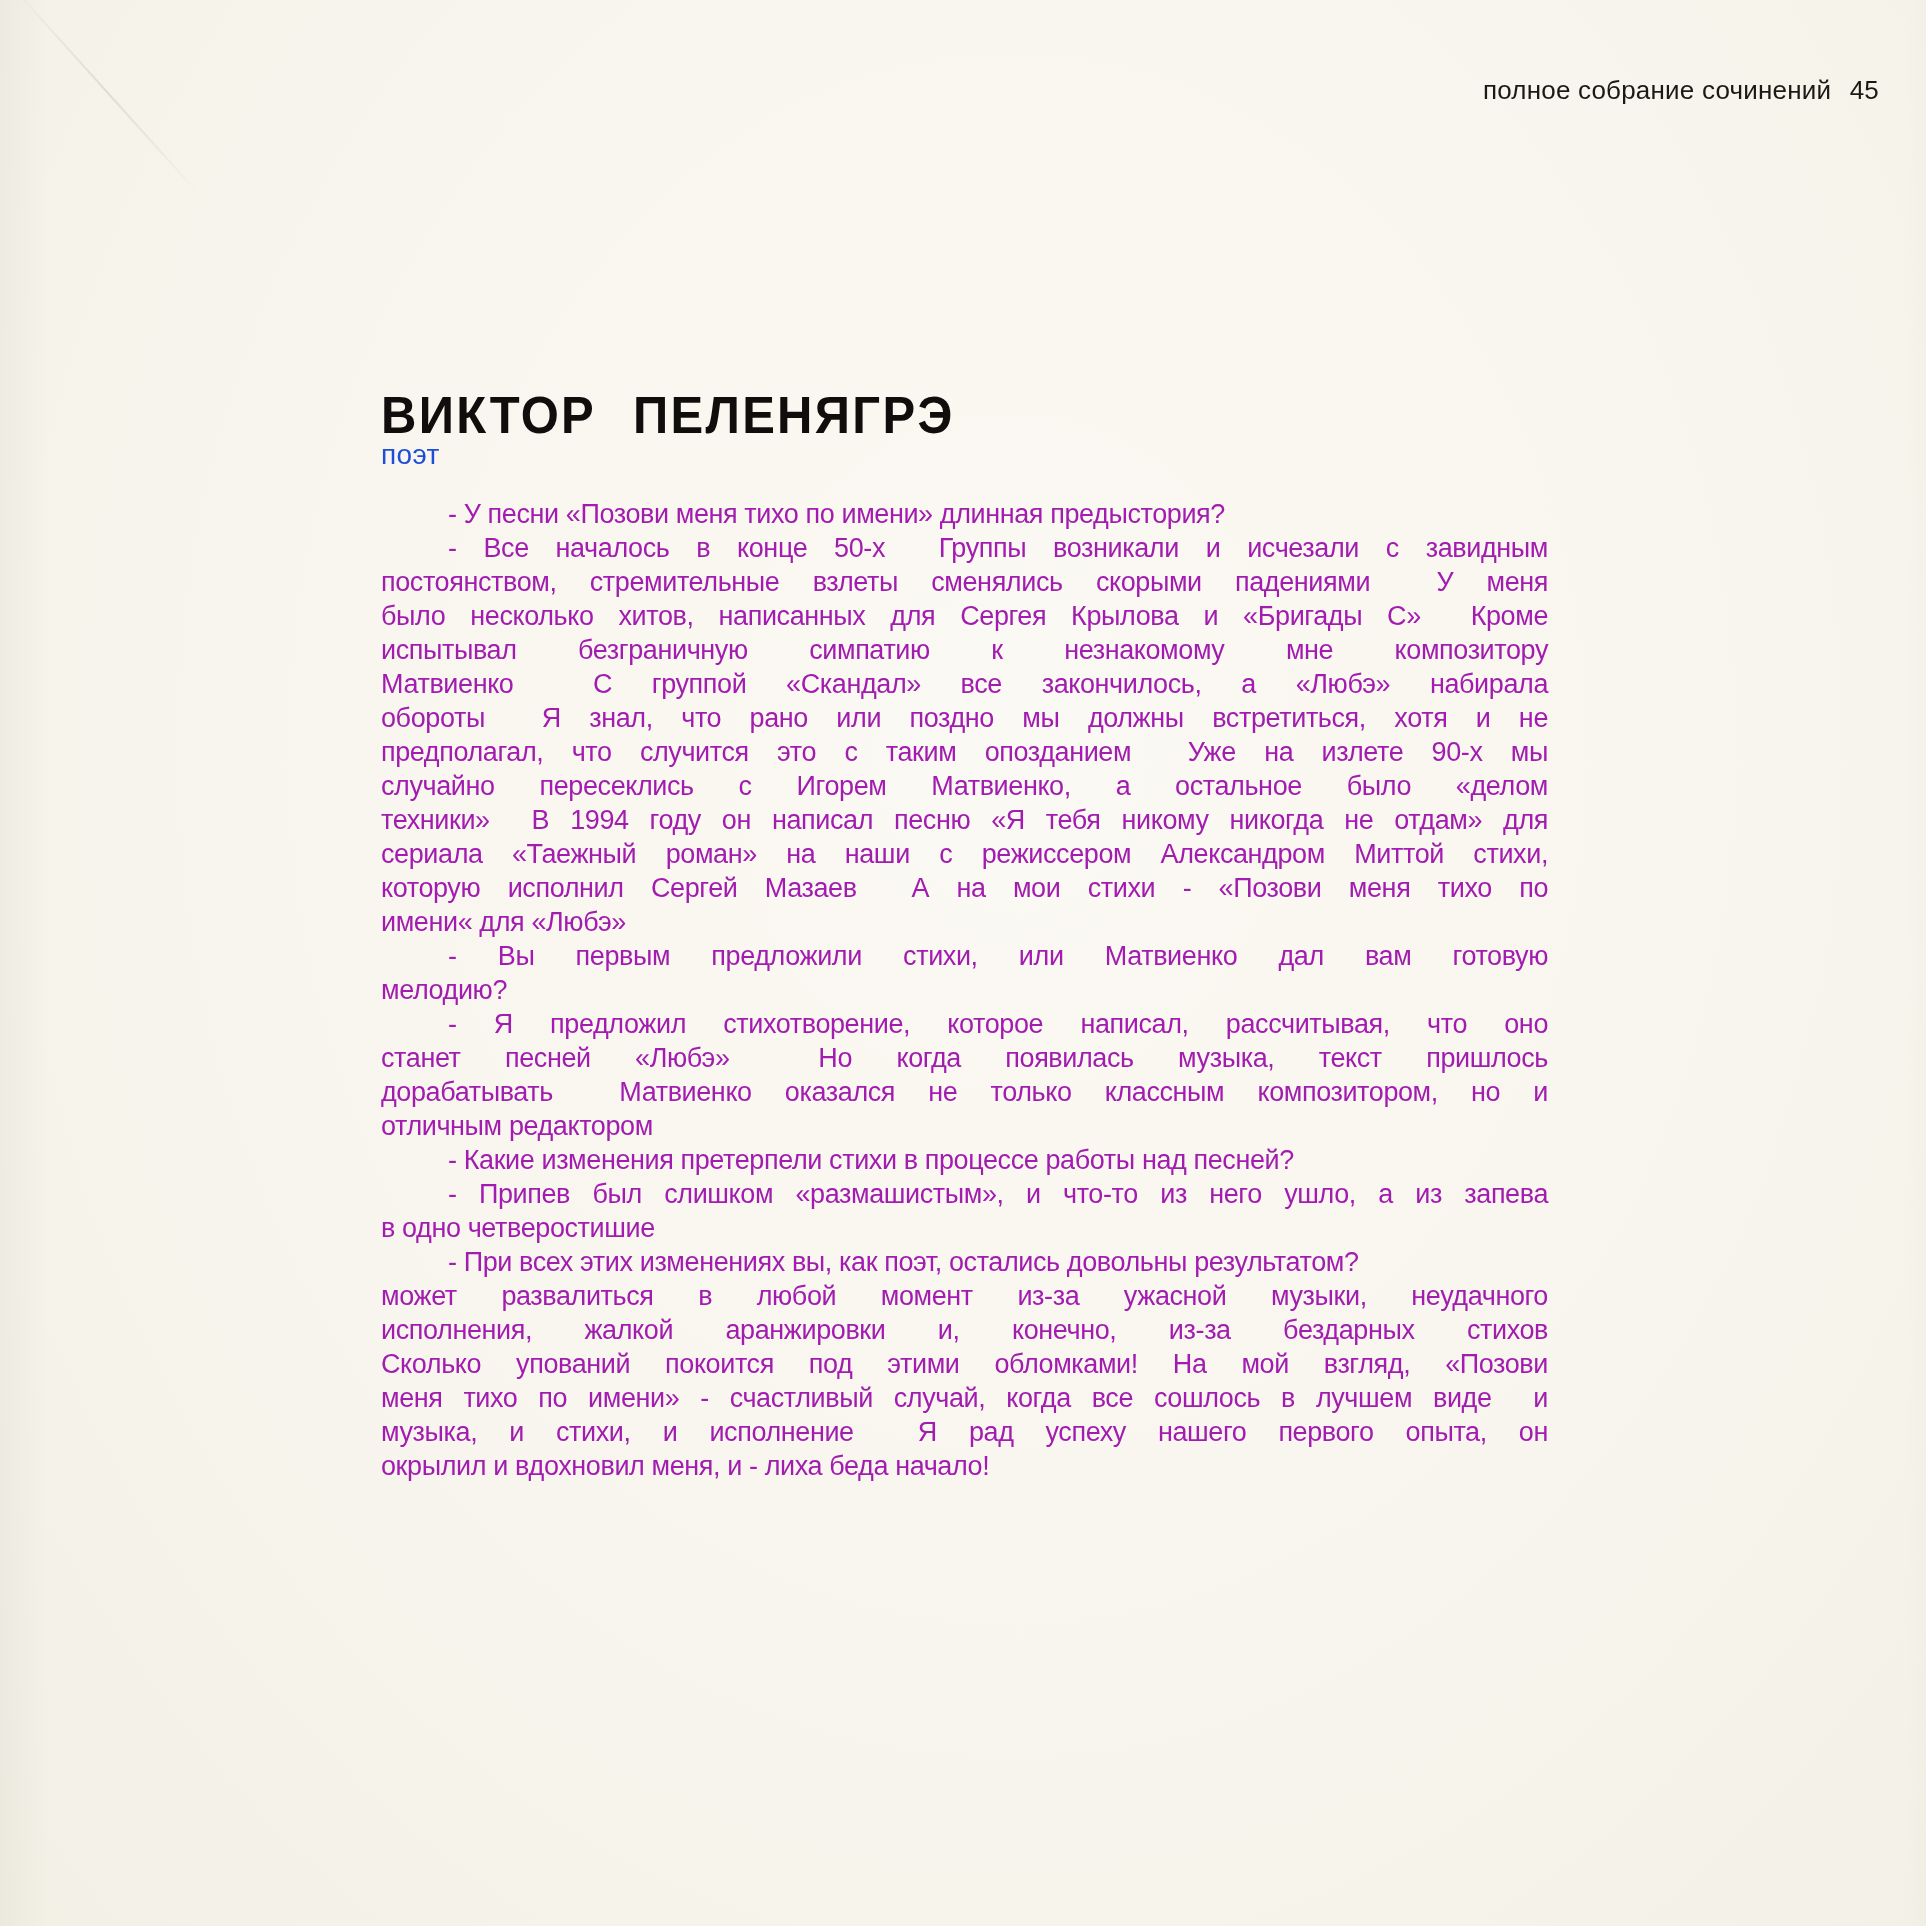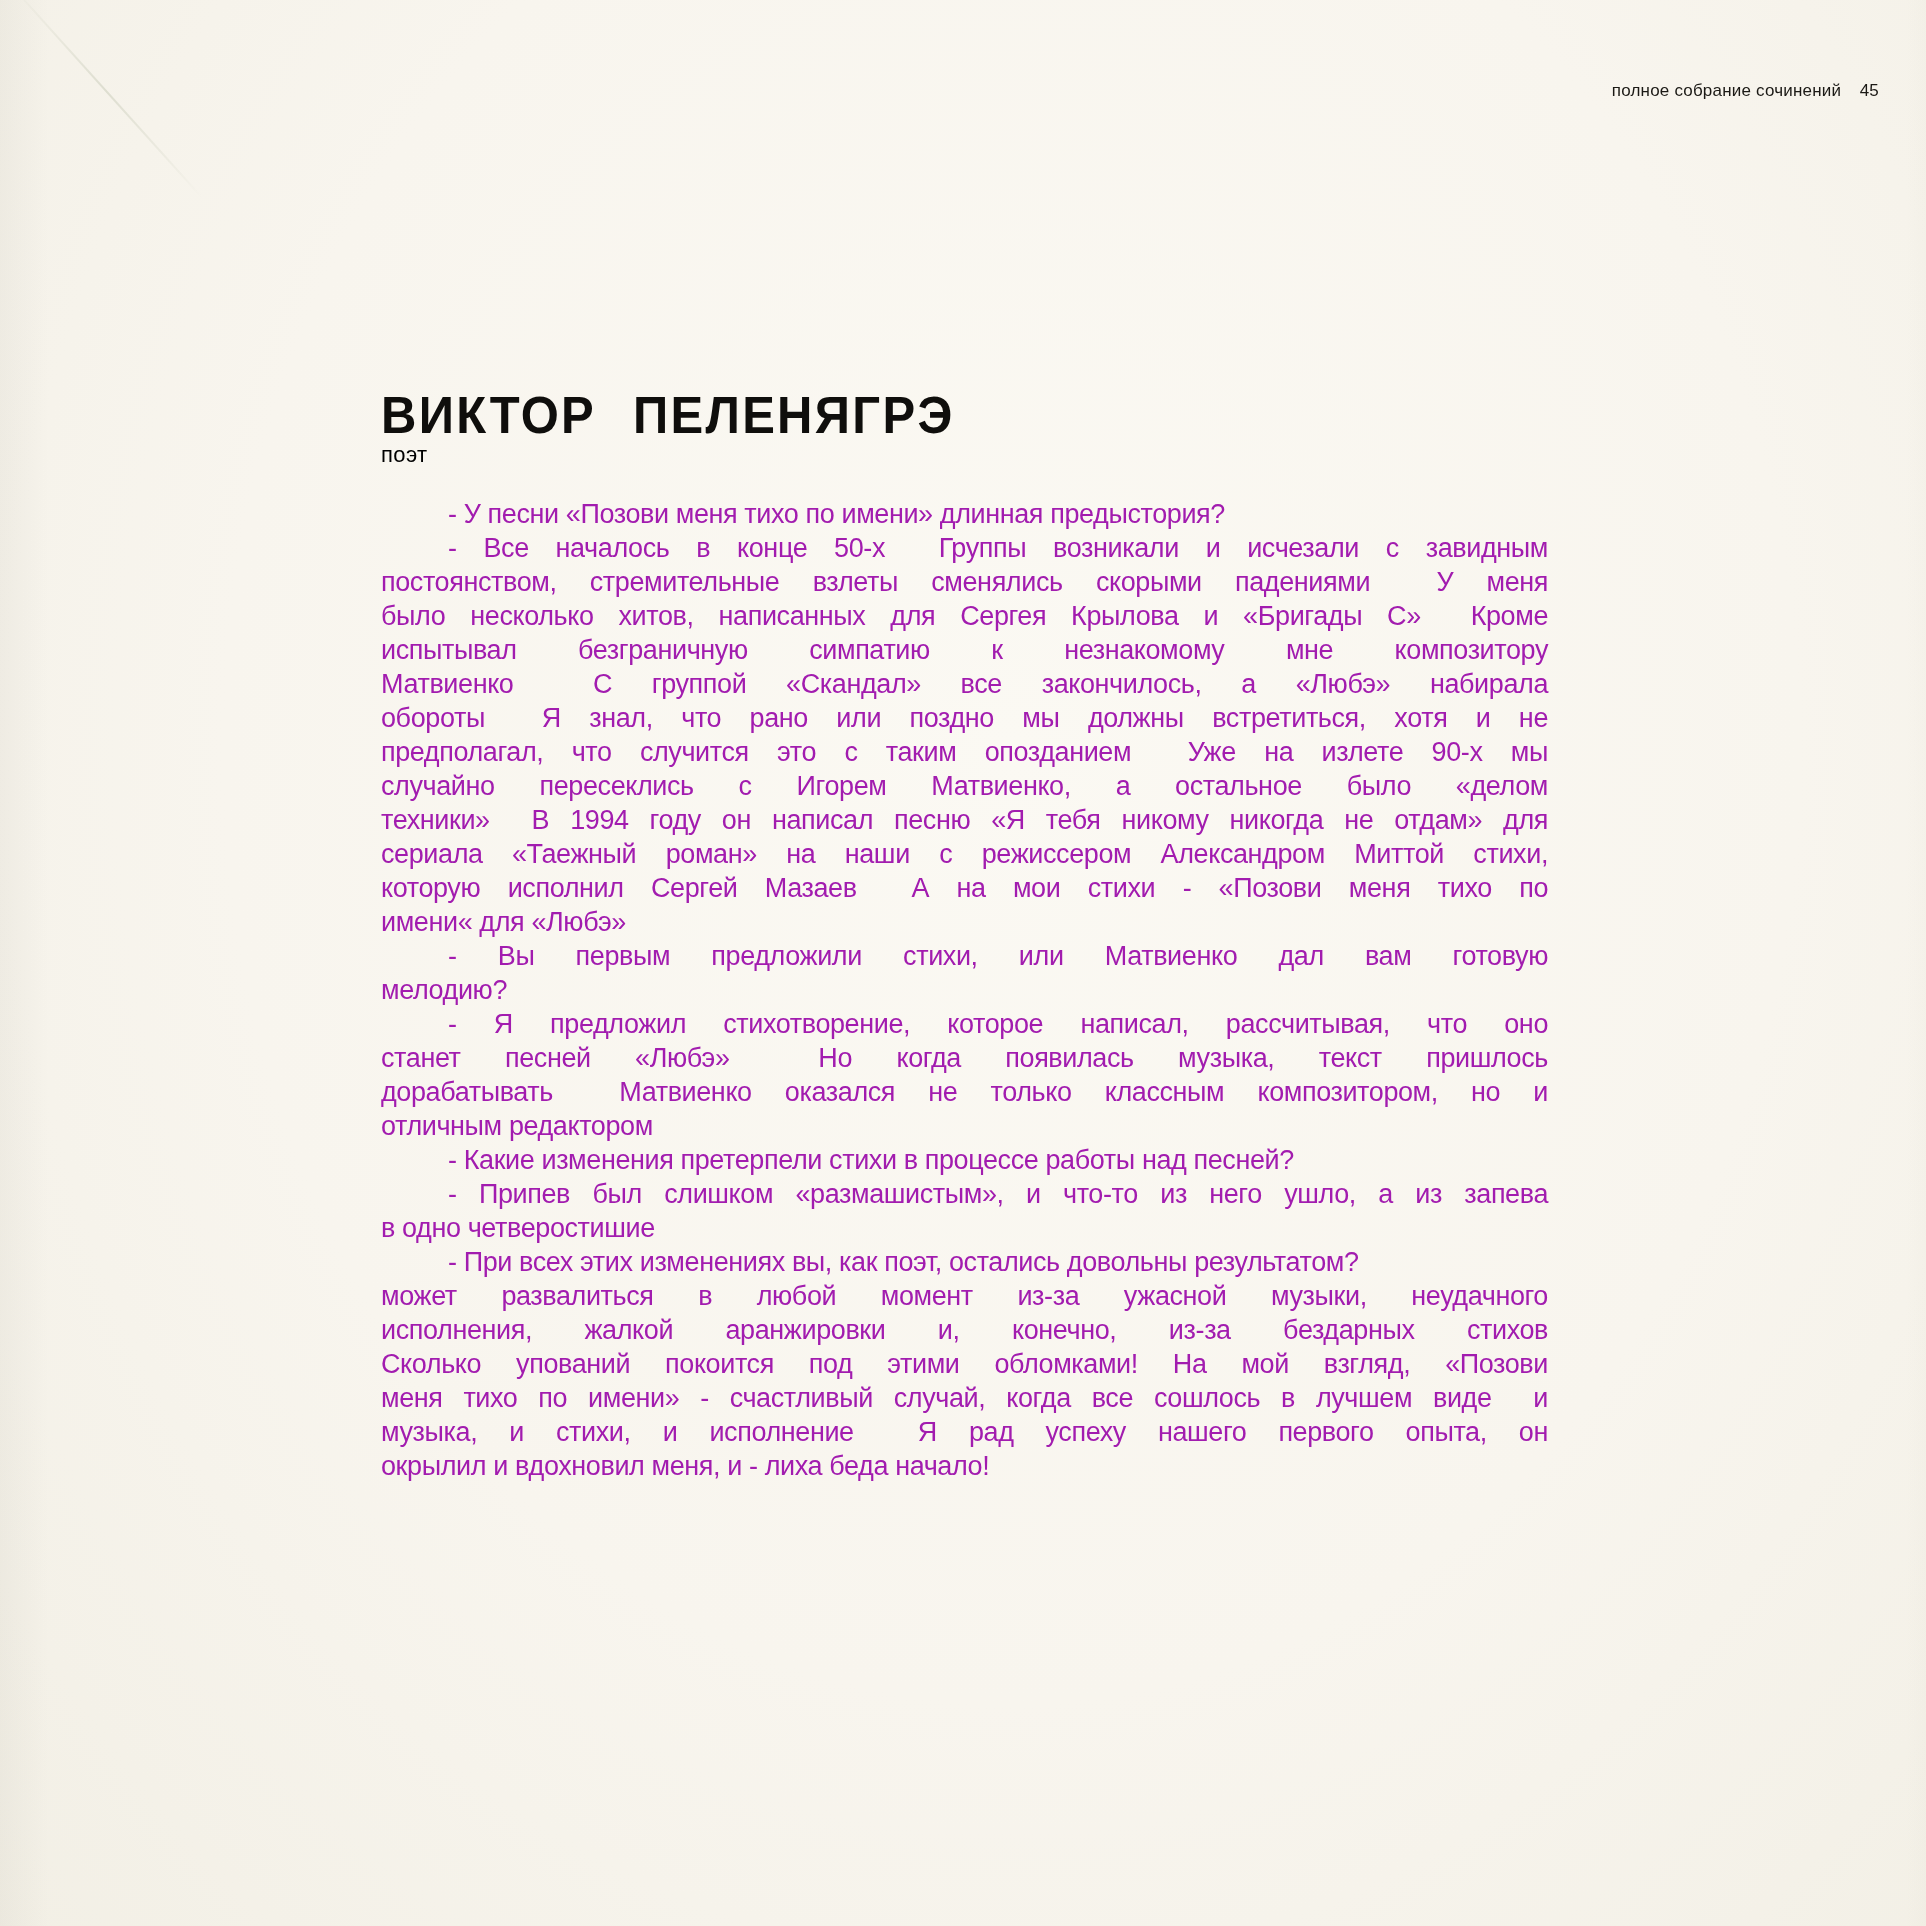--- a/index.html
+++ b/index.html
@@ -29,21 +29,21 @@
     width: 285px;
     height: 1.5px;
     background: linear-gradient(90deg, rgba(150,160,130,0.0), rgba(150,160,130,0.25), rgba(150,160,130,0.0));
     transform: rotate(48deg);
     transform-origin: left top;
   }
   .running-header {
     position: absolute;
     top: 79px;
     right: 66px;
-    font-size: 17px;
+    font-size: 26px;
     line-height: 23px;
     color: #1b1915;
     letter-spacing: 0.2px;
     white-space: nowrap;
   }
   .running-header .pagenum {
     margin-left: 18.5px;
   }
   .article-title {
     position: absolute;
@@ -57,23 +57,23 @@
     letter-spacing: 2.3px;
     word-spacing: 21px;
     transform: scaleY(1.04);
     transform-origin: left top;
     white-space: nowrap;
   }
   .article-subtitle {
     position: absolute;
     left: 381px;
     top: 442px;
-    font-size: 22px;
+    font-size: 28px;
     line-height: 25.4px;
-    color: #000000;
+    color: #1d4ed8;
     letter-spacing: 0.4px;
   }
   .body-text {
     position: absolute;
     left: 381px;
     top: 497px;
     width: 1167px;
     font-size: 27px;
     line-height: 34px;
     color: #a21caf;

